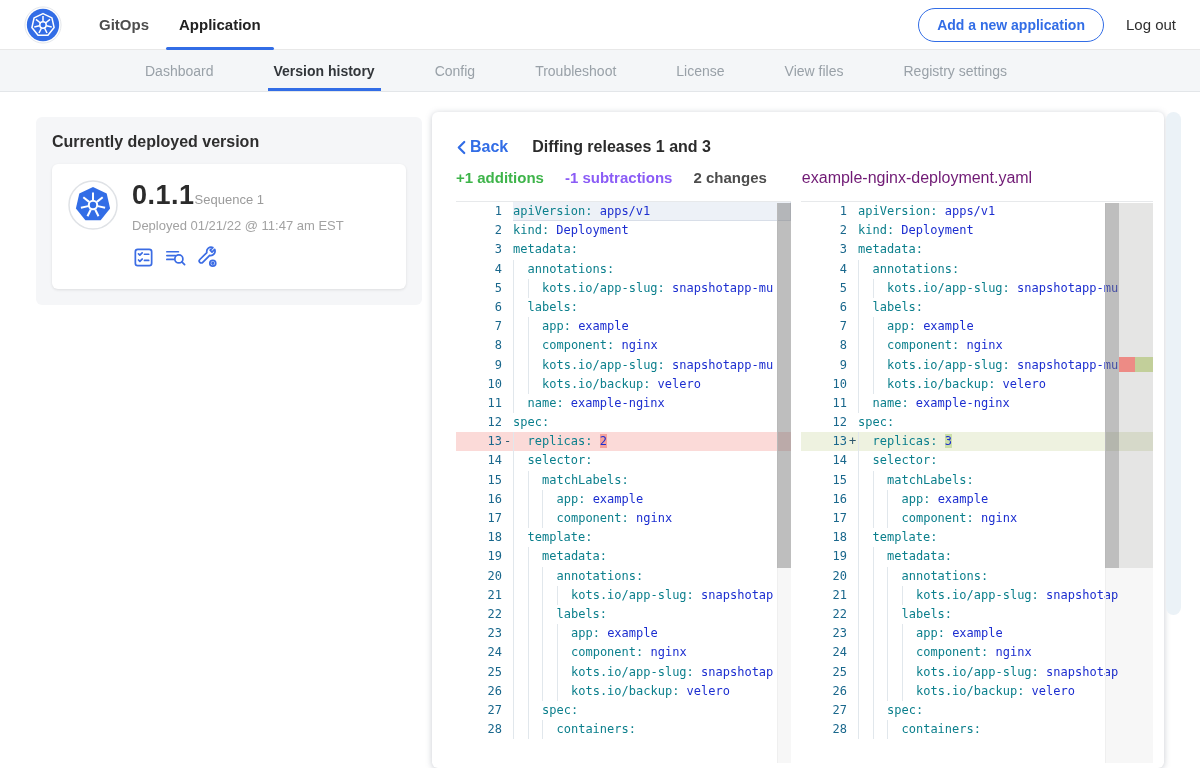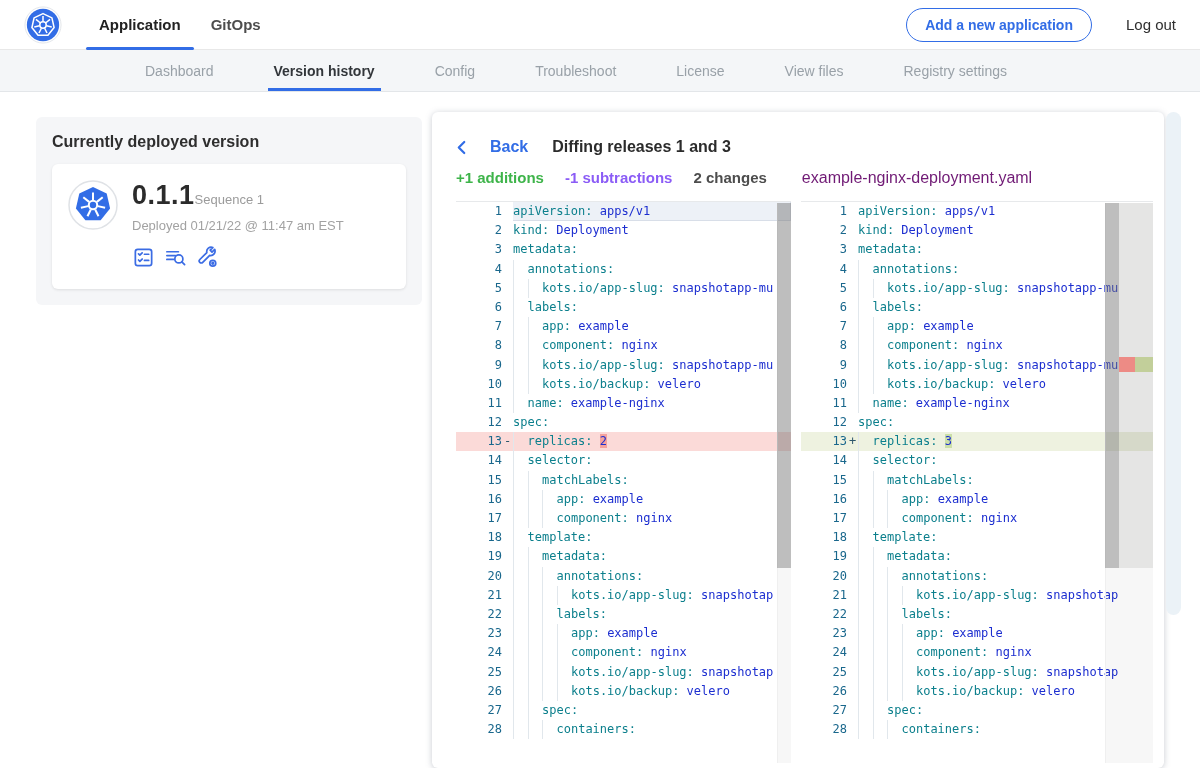--- a/index.html
+++ b/index.html
@@ -9,21 +9,21 @@
   
   .topnav { height:50px; display:flex; align-items:center; padding:0 24px;
     border-bottom:1px solid #e8e8e8; background:#fff; position:relative; }
   .brand { width:38px; height:38px; flex:none; }
   .topnav-tabs { display:flex; margin-left:22px; height:50px; }
   .toptab { display:flex; align-items:center; padding:0 15px; font-size:15px; font-weight:700;
     color:#4d4d4d; cursor:pointer; position:relative; }
   .toptab.active { color:#222; }
   .toptab.active::after { content:""; position:absolute; left:2px; right:2px; bottom:0;
     height:3px; background:#326de6; border-radius:2px; }
-  .topnav-right { margin-left:auto; display:flex; align-items:center; gap:34px; }
+  .topnav-right { margin-left:auto; display:flex; align-items:center; gap:22px; }
   .add-app-btn { border:1.5px solid #326de6; color:#326de6; background:#fff; font-weight:700;
     font-size:14px; padding:8px 18px; border-radius:18px; cursor:pointer;
     font-family:"Liberation Sans", sans-serif; }
   .logout { font-size:15px; color:#2f2f2f; cursor:pointer; }
 
   
   .subnav { height:42px; background:#f4f6f8; border-bottom:1px solid #e3e6e9;
     display:flex; align-items:stretch; padding-left:145px; gap:60px; }
   .subtab { display:flex; align-items:center; font-size:14px; color:#99a1a8;
     cursor:pointer; position:relative; }
@@ -46,21 +46,21 @@
   .ver-seq { font-size:13px; color:#9b9b9b; }
   .ver-deployed { font-size:13px; color:#a2a2a2; margin-top:7px; }
   .ver-actions { display:flex; gap:9px; margin-top:13px; align-items:center; }
   .ver-actions svg { cursor:pointer; }
 
   
   .diff-card { position:absolute; left:432px; top:20px; width:732px; height:656px;
     background:#fff; border-radius:6px; box-shadow:0 1px 6px rgba(100,110,125,0.35);
     padding:26px 0 0 24px; overflow:hidden; }
   .diff-header { display:flex; align-items:center; gap:24px; }
-  .back-link { display:flex; align-items:center; gap:23px; color:#326de6; font-size:16px;
+  .back-link { display:flex; align-items:center; gap:3px; color:#326de6; font-size:16px;
     font-weight:700; cursor:pointer; }
   .diff-title { font-size:16px; font-weight:700; color:#2b2b2b; }
   .diff-stats { margin-top:13px; font-size:15px; display:flex; gap:21px; align-items:baseline; }
   .stat-add { color:#3eb44a; font-weight:700; }
   .stat-sub { color:#8b5cf6; font-weight:700; }
   .stat-chg { color:#4d4d4d; font-weight:700; }
   .diff-filename { color:#701a75; font-size:16px; margin-left:14px; font-weight:400; }
 
   
   .panes { display:flex; gap:10px; margin-top:14px; }
@@ -119,22 +119,22 @@
         <line x1="23" y1="17.6" x2="27.4" y2="14"></line>
         <line x1="23.7" y1="20.8" x2="29.2" y2="22.1"></line>
         <line x1="21.7" y1="23.4" x2="24.2" y2="28.4"></line>
         <line x1="18.3" y1="23.4" x2="15.8" y2="28.4"></line>
         <line x1="16.3" y1="20.8" x2="10.8" y2="22.1"></line>
         <line x1="17" y1="17.6" x2="12.6" y2="14"></line>
       </g>
     </svg>
   </span>
   <nav class="topnav-tabs">
+    <div class="toptab">GitOps</div>
     <div class="toptab active">Application</div>
-    <div class="toptab">GitOps</div>
   </nav>
   <div class="topnav-right">
     <button class="add-app-btn">Add a new application</button>
     <span class="logout">Log out</span>
   </div>
 </header>
 
 <nav class="subnav">
   <div class="subtab">Dashboard</div>
   <div class="subtab active">Version history</div>

